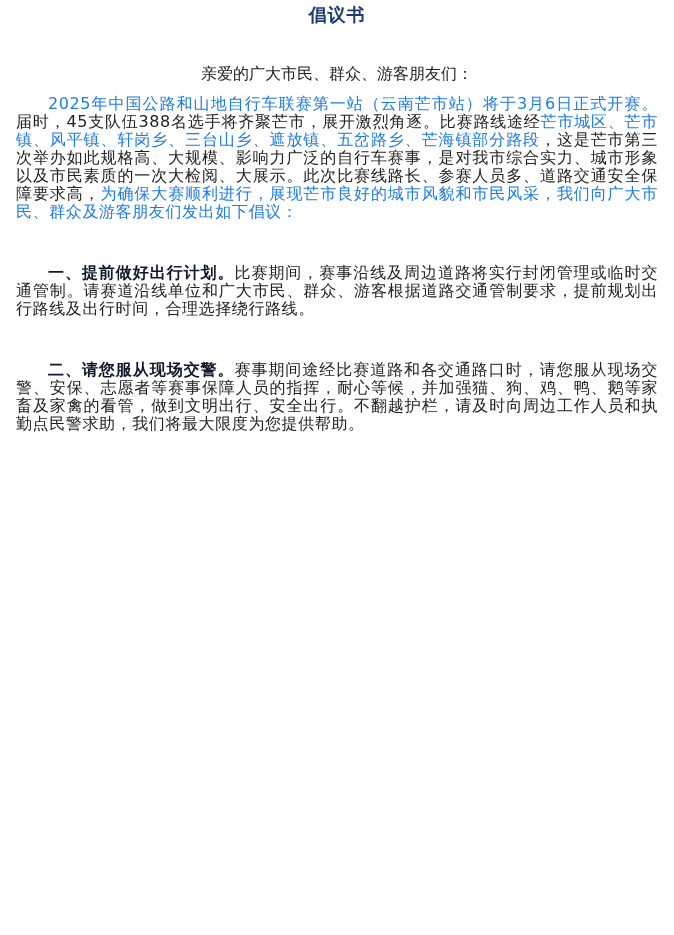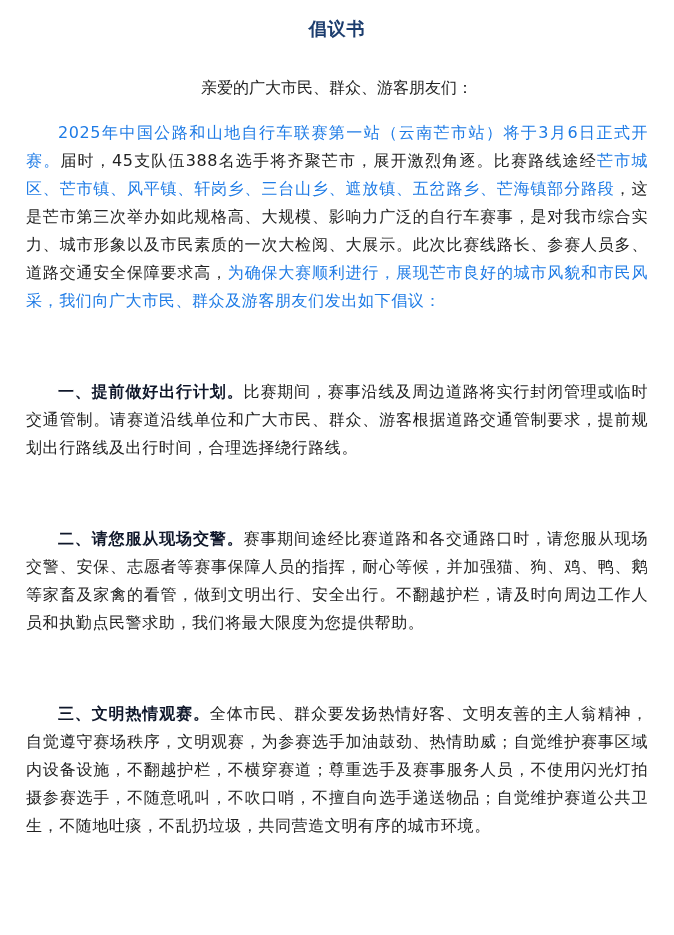--- a/index.html
+++ b/index.html
@@ -18,36 +18,35 @@
       padding: 0 10px 0 10px;
       box-sizing: border-box;
       width: 674px;
     }
     .title {
       text-align: center;
       font-size: 18px;
       font-weight: bold;
       color: #1c3d6e;
       margin: 0;
-      padding-top: 14px;
       height: 30px;
       line-height: 30px;
       letter-spacing: 1px;
     }
     .salutation {
       margin: 0;
       margin-top: 28px;
       font-size: 16px;
       line-height: 31px;
       text-align: center;
     }
     p.para {
-      margin: 16px;
+      margin: 6px;
       font-size: 16px;
-      line-height: 28px;
+      line-height: 18px;
       text-indent: 2em;
       text-align: justify;
       letter-spacing: 0.6px;
     }
     .gap {
       height: 31px;
     }
     .hl {
       color: #1e7be6;
     }
@@ -70,20 +69,19 @@
   <div class="gap"></div>
 
   <p class="para"><span class="hl-bold">一、提前做好出行计划。</span><span>比赛期间，赛事沿线及周边道路将实行封闭管理或临时交通管制。请赛道沿线单位和广大市民、群众、游客根据道路交通管制要求，提前规划出行路线及出行时间，合理选择绕行路线。</span></p>
 
   <div class="gap"></div>
 
   <p class="para"><span class="hl-bold">二、请您服从现场交警。</span><span>赛事期间途经比赛道路和各交通路口时，请您服从现场交警、安保、志愿者等赛事保障人员的指挥，耐心等候，并加强猫、狗、鸡、鸭、鹅等家畜及家禽的看管，做到文明出行、安全出行。不翻越护栏，请及时向周边工作人员和执勤点民警求助，我们将最大限度为您提供帮助。</span></p>
 
   <div class="gap"></div>
 
-  <p class="para"><span class="hl-bold">三、文明热情观赛。</span><span>全体市民、群众要发扬热情好客、文明友善的主人翁精神，自觉遵守赛场秩序，文明观赛，为参赛选手加油鼓劲、热情助威；自觉维护赛事区域内设备设施，不翻越护栏，不横穿赛道；尊重选手及赛事服务人员，不使用闪光灯拍摄参赛选手，不随意吼叫，不吹口哨，不擅自向选手递送物品；自觉维护赛道公共卫生，不随地吐痰，不乱扔垃圾，共同营造文明有序的城市环境。</span></p>
 
   <div class="gap"></div>
 
 
   <div class="gap"></div>
 
 </div>
 
 </body></html>

